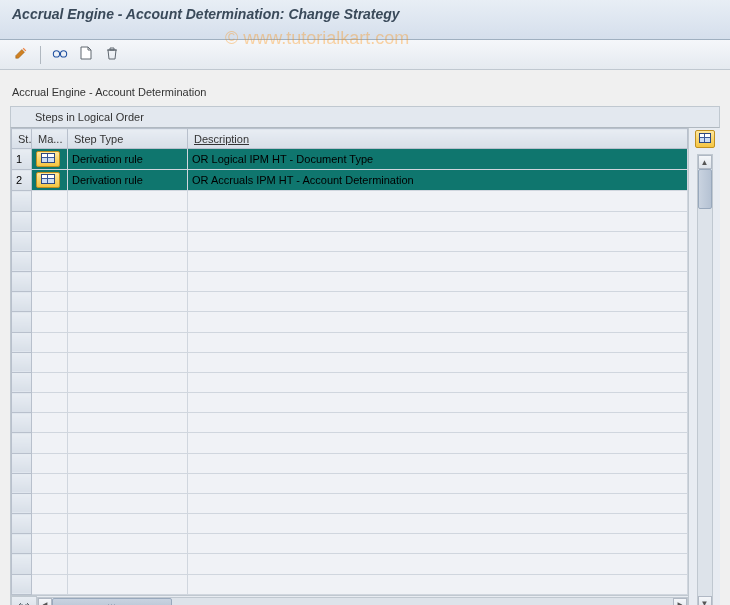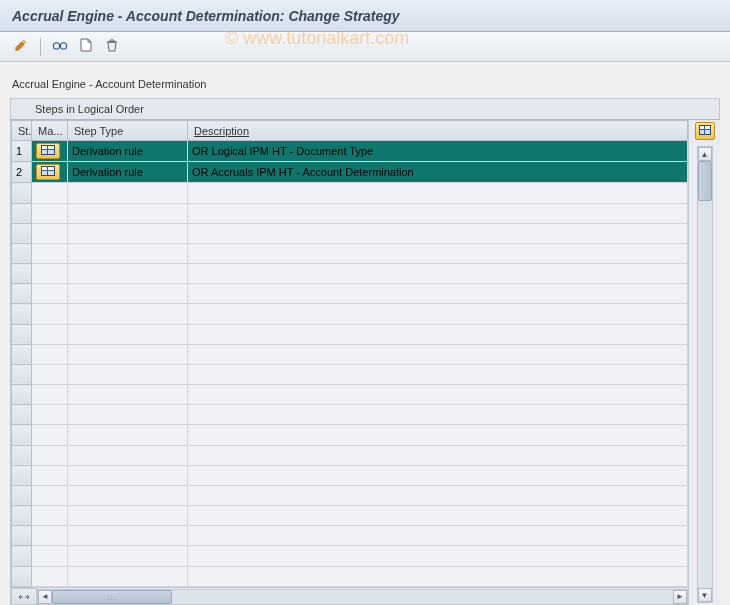--- a/index.html
+++ b/index.html
@@ -9,23 +9,23 @@
       background: #f0f0f0;
       width: 730px;
       height: 605px;
       overflow: hidden;
       position: relative;
     }
     .title-bar {
       background: linear-gradient(to bottom, #e8eef5, #d5dfec);
       border-bottom: 1px solid #a0b0c0;
       padding: 6px 12px;
-      height: 32px;
-      display: flex;
-      align-items: center;
+      height: 40px;
+      display: flex;
+      align-items: flex-start;
     }
     .title-bar h1 {
       font-size: 14px;
       font-style: italic;
       font-weight: bold;
       color: #3a4a5a;
     }
     .toolbar {
       background: linear-gradient(to bottom, #f5f7fa, #e5eaf0);
       border-bottom: 1px solid #c0c8d0;

